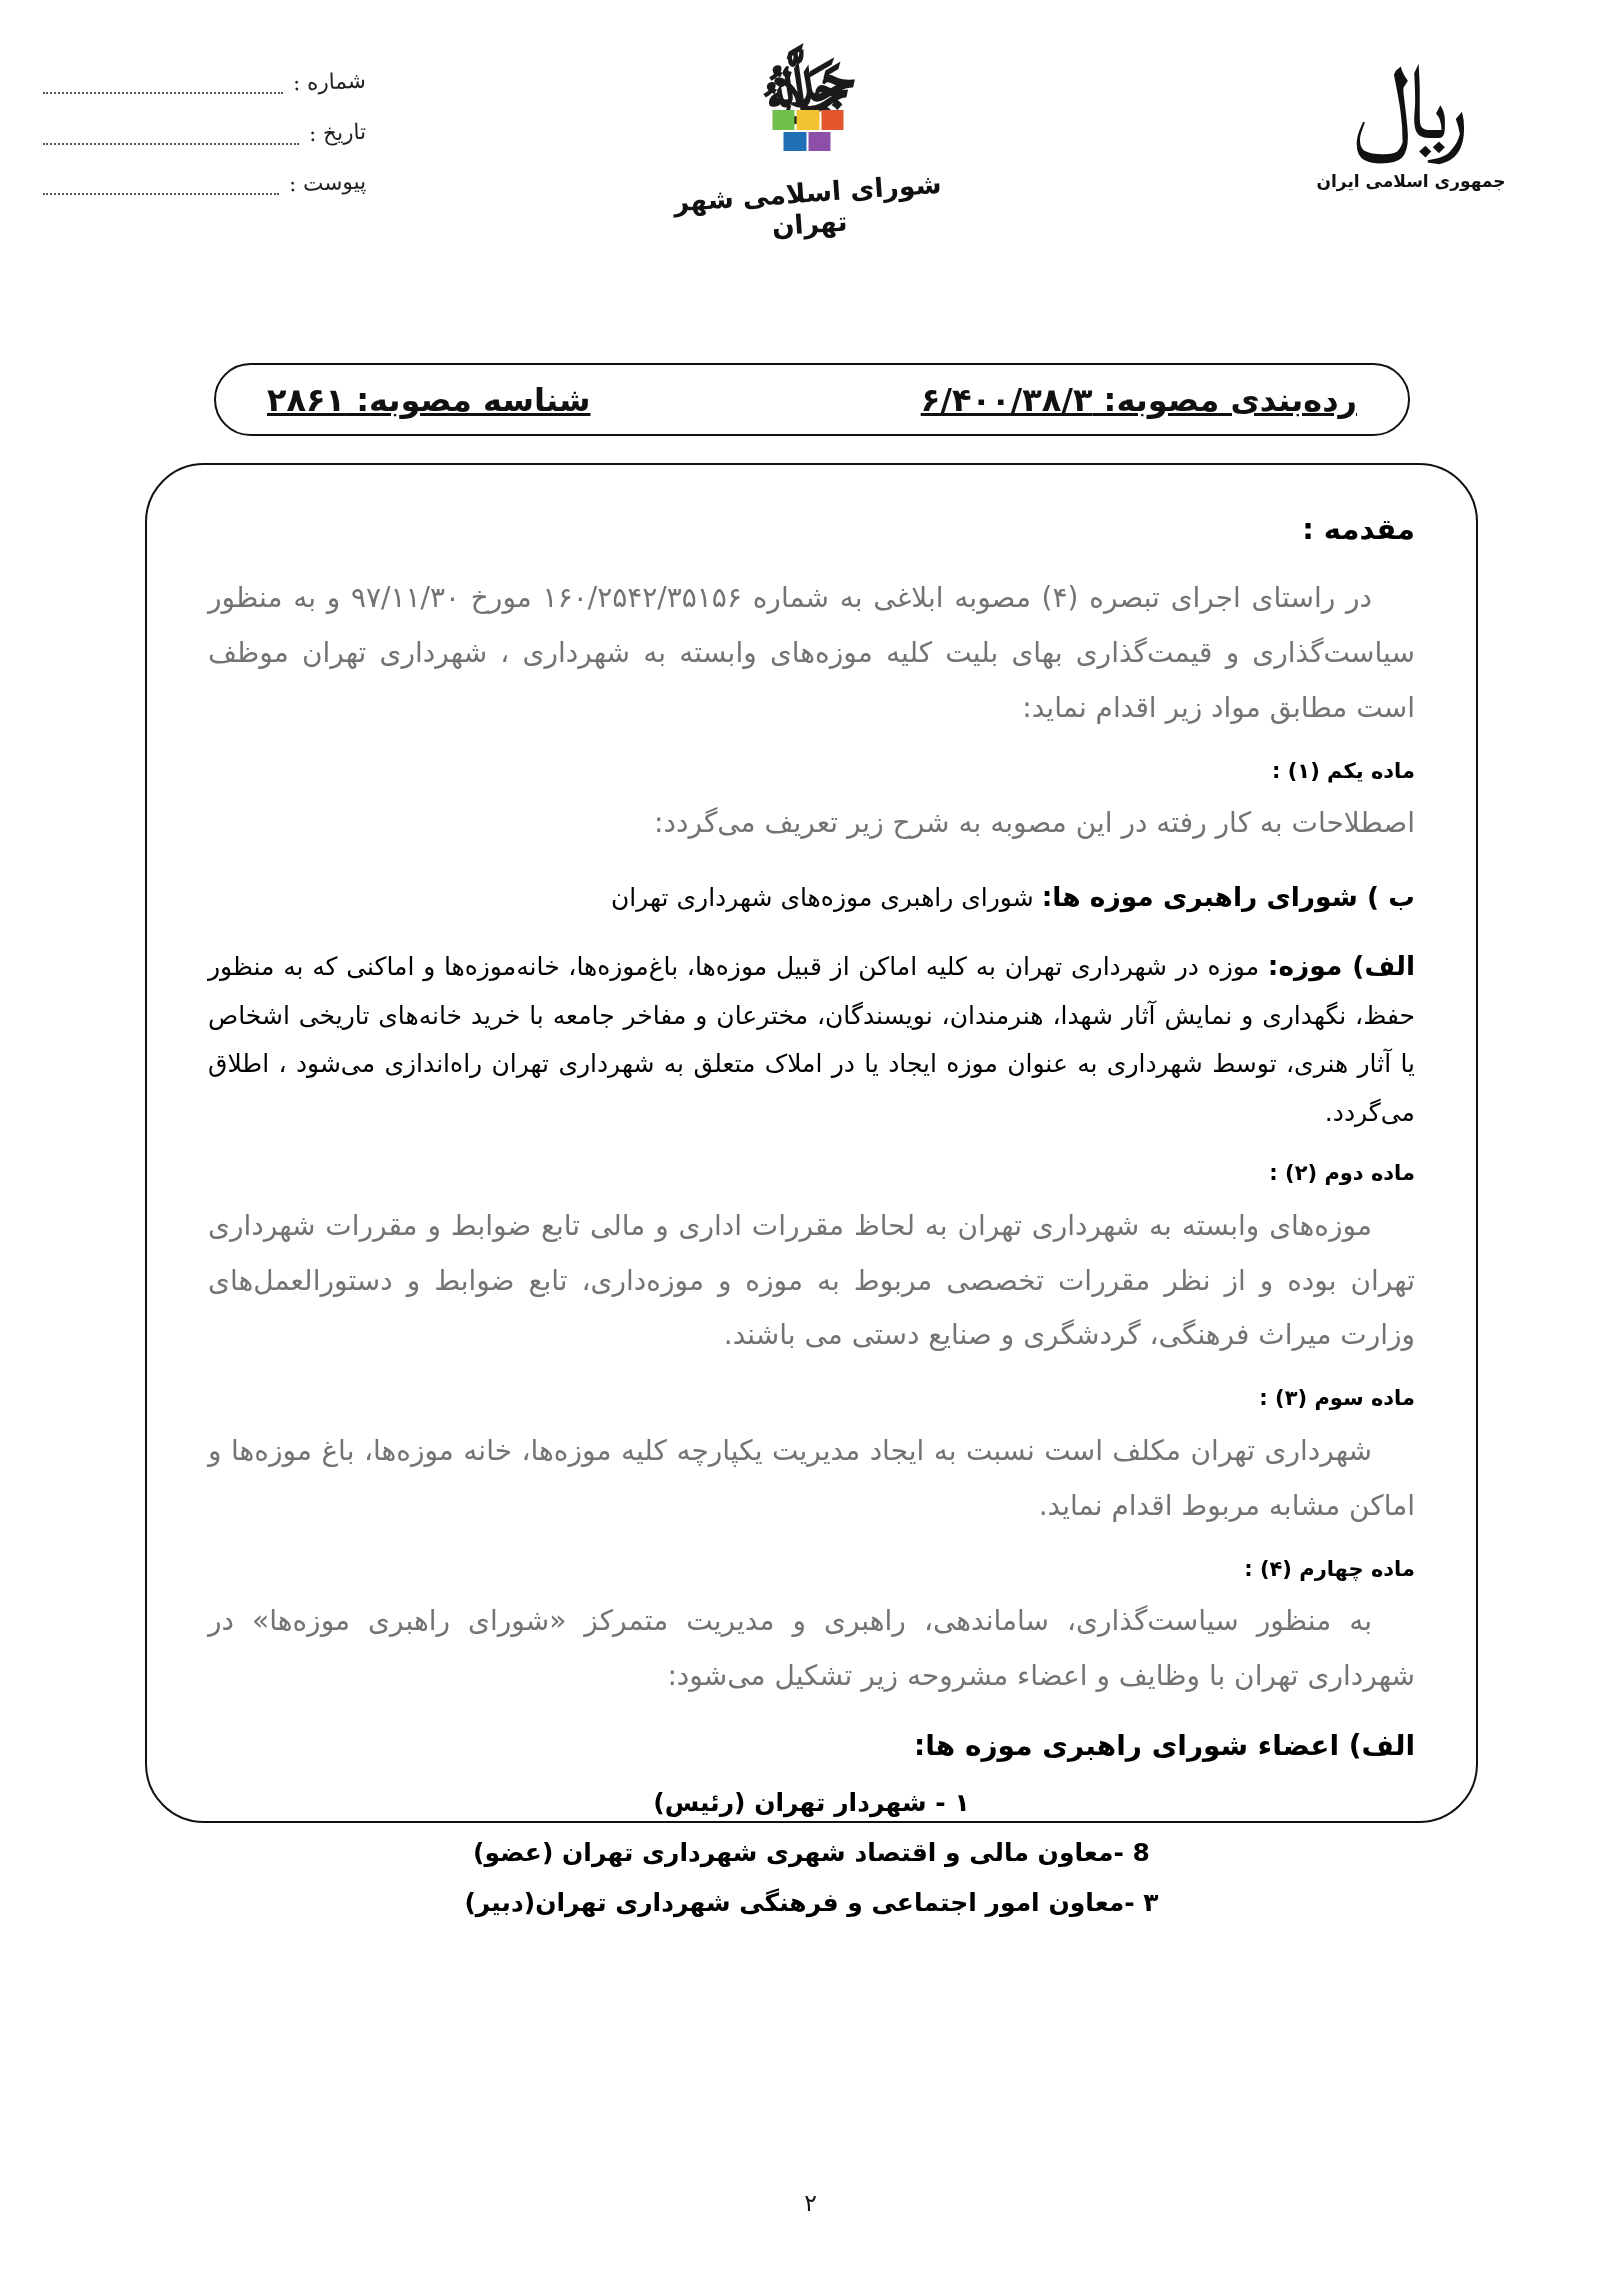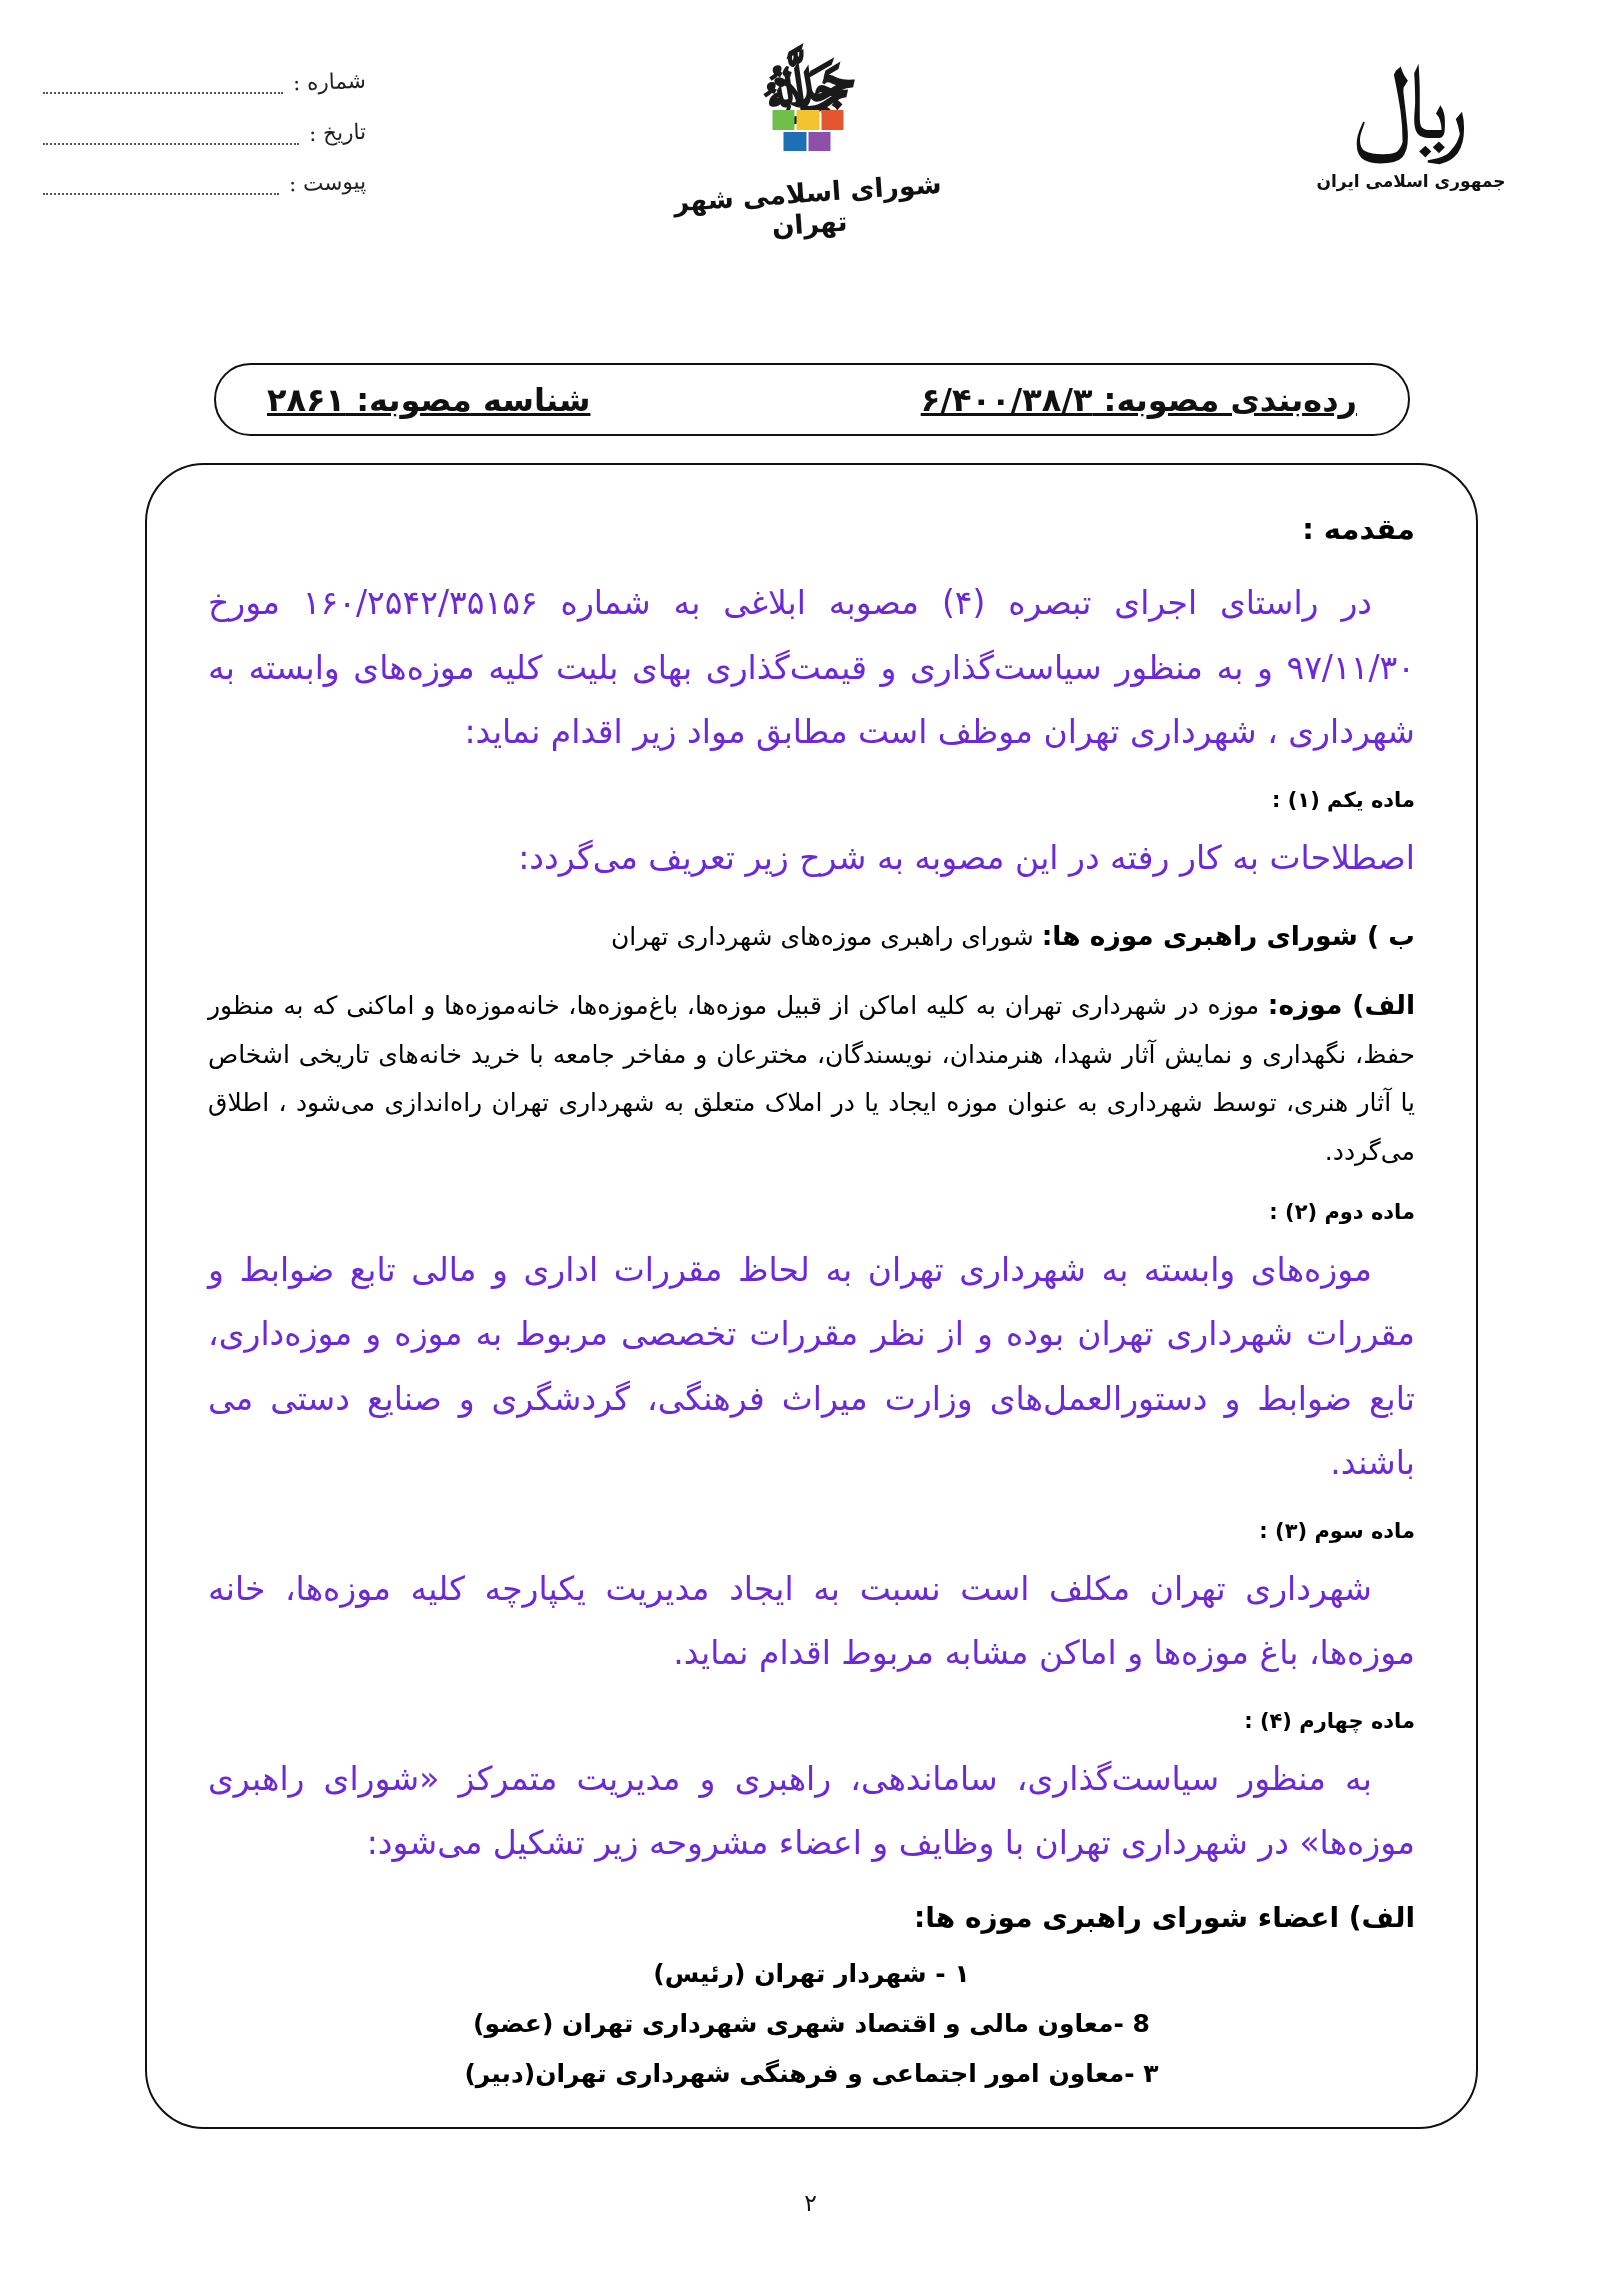--- a/index.html
+++ b/index.html
@@ -151,41 +151,41 @@
     white-space: nowrap;
     text-decoration: underline;
   }
 
   
   .body-frame {
     position: absolute;
     top: 463px;
     left: 145px;
     width: 1333px;
-    height: 1666px;
+    height: 1360px;
     border: 2.5px solid #111;
     border-radius: 59px;
     box-sizing: border-box;
     padding: 41px 61px 29px 61px;
   }
 
   .doc-title {
     font-size: 29px;
     font-weight: bold;
     text-align: right;
     margin: 5.9px 0 25.5px 0;
     color: #000;
   }
 
   p.para {
-    font-size: 33px;
+    font-size: 28px;
     line-height: 1.95;
     text-align: justify;
     margin: 0 0 19.6px 0;
-    color: #6d28d9;
+    color: #737373;
   }
   p.para.indent { text-indent: 43px; }
 
   h2.clause {
     font-size: 21px;
     font-weight: bold;
     margin: 23.5px 0 13.7px 0;
     text-align: right;
     color: #000;
   }

